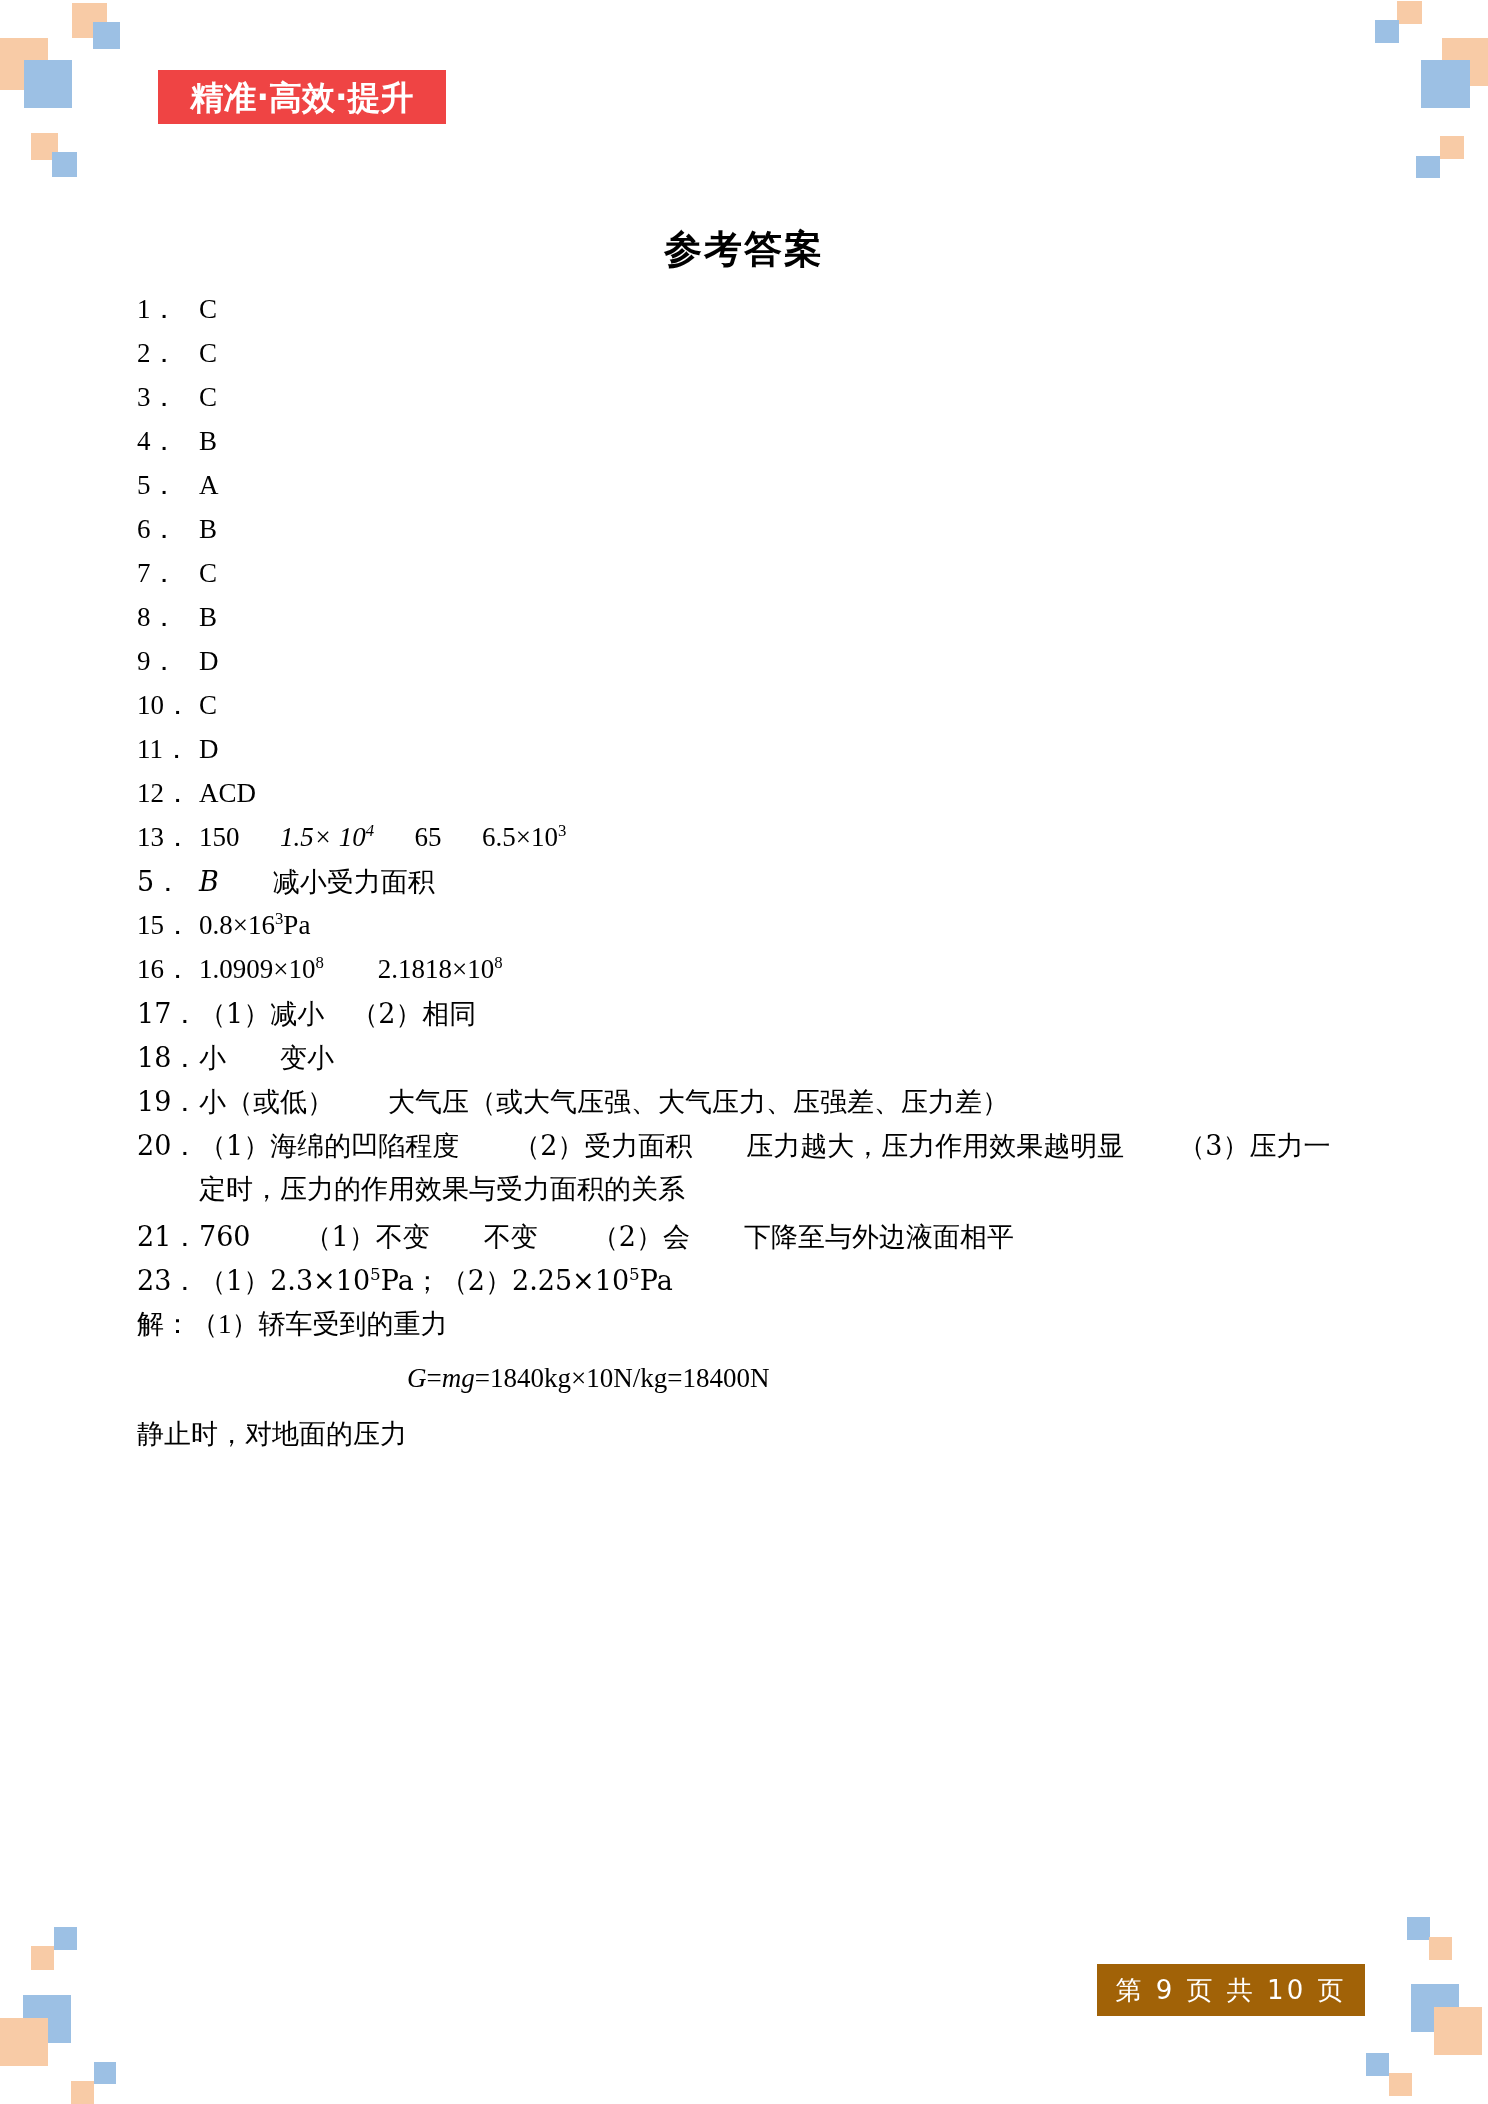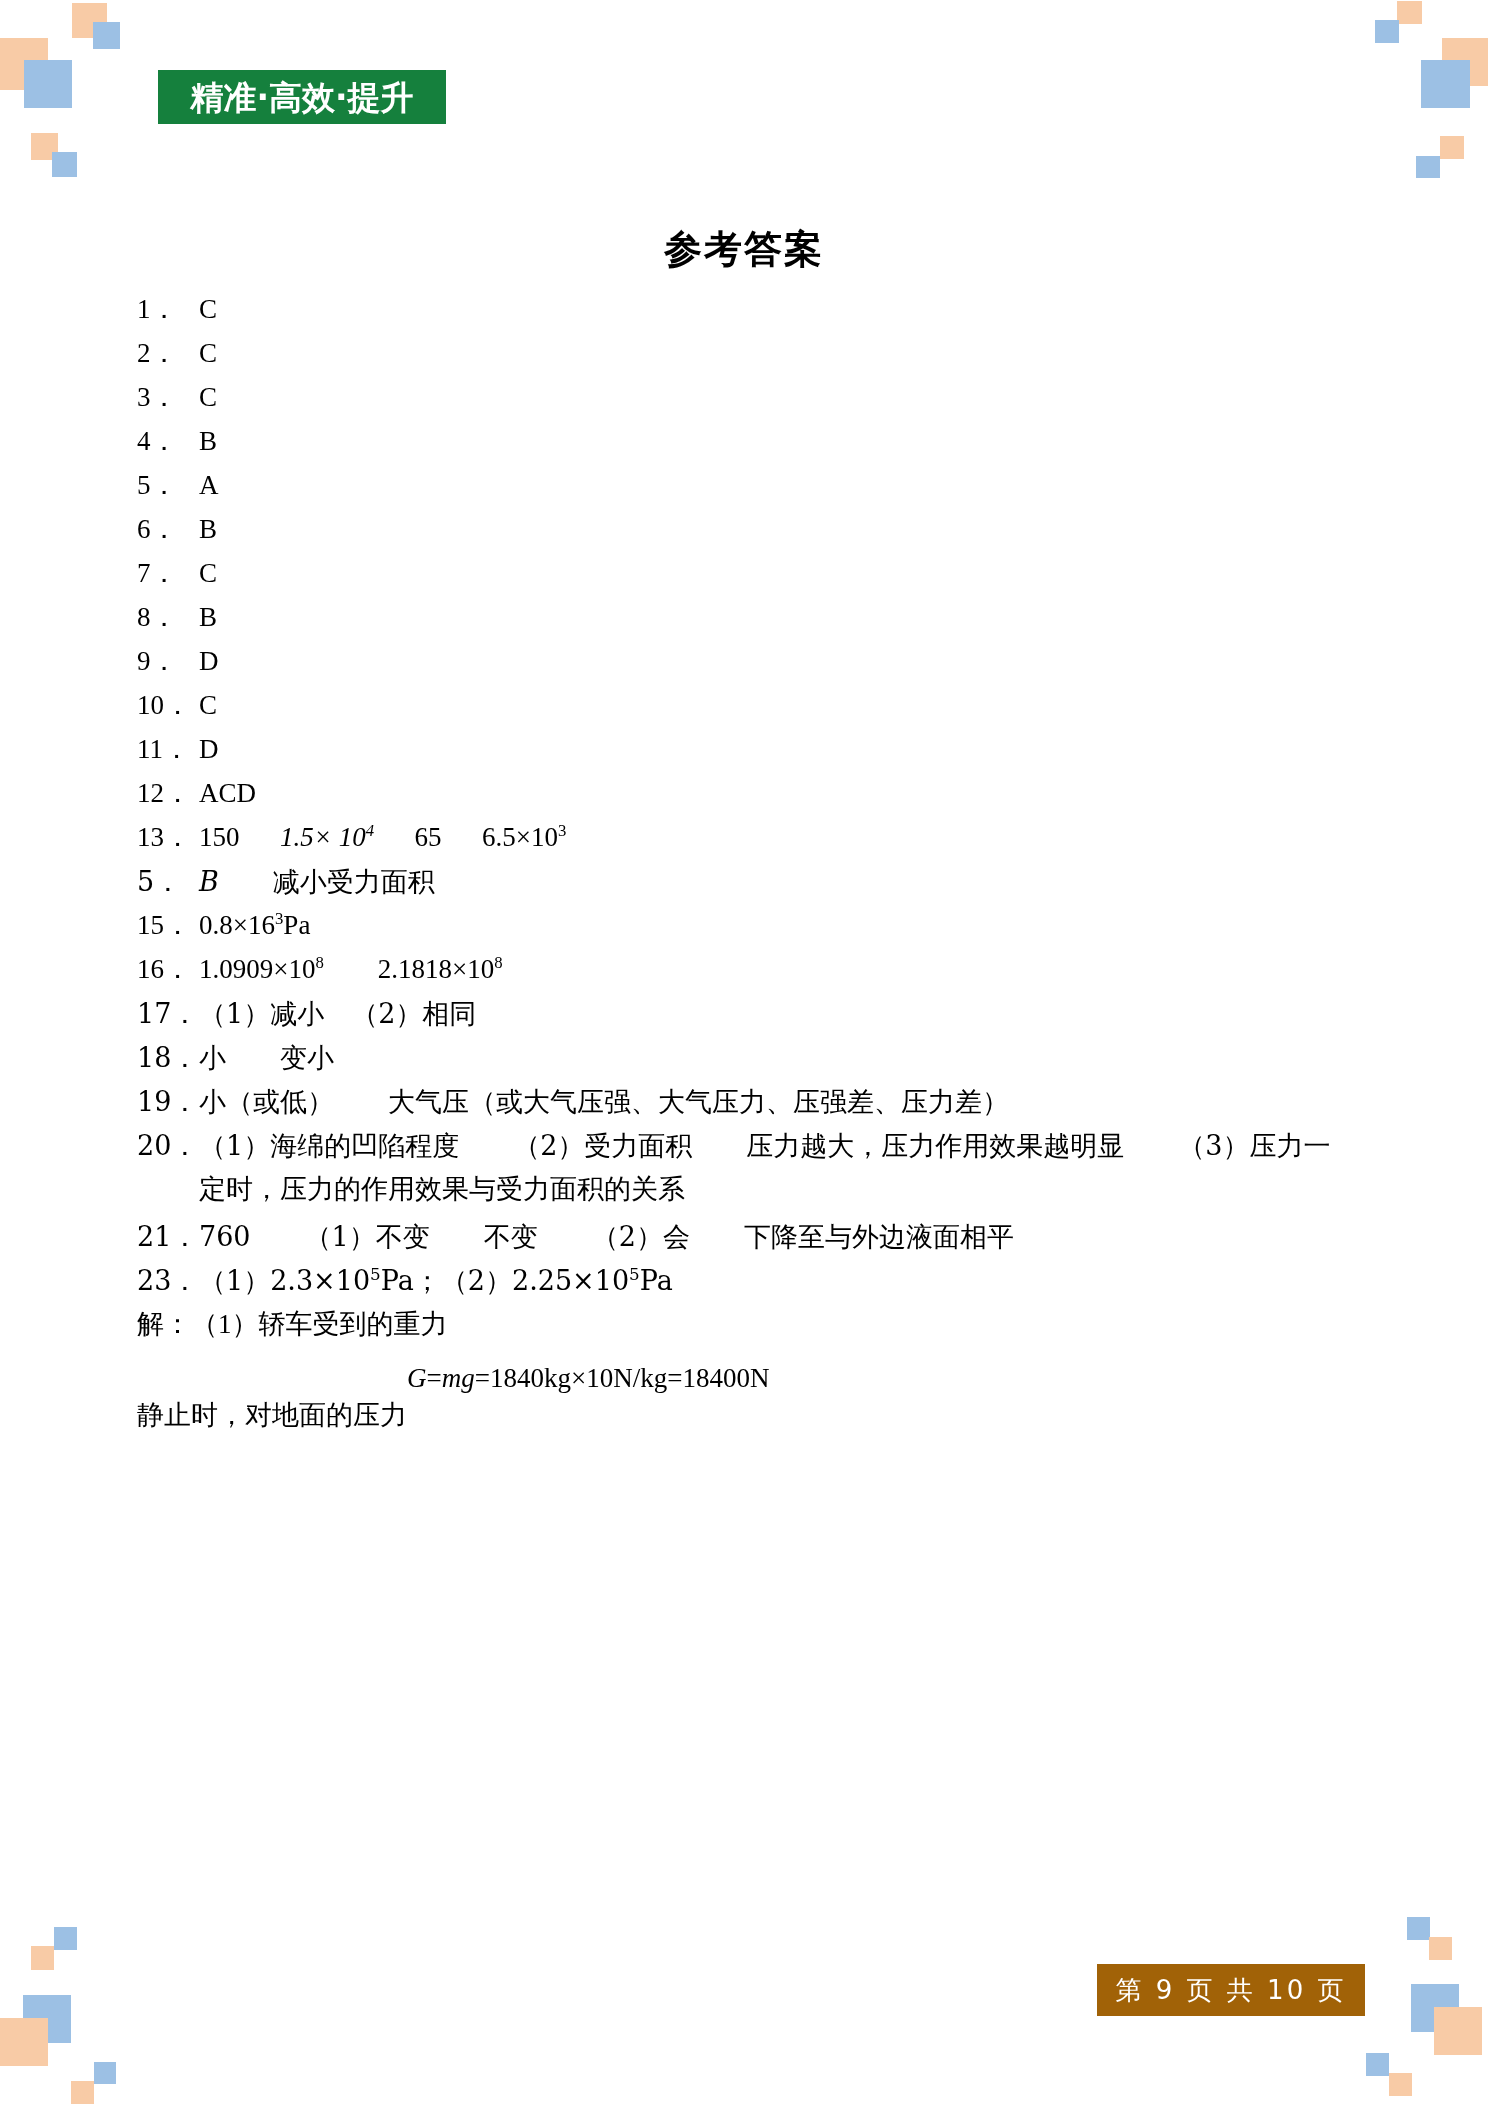--- a/index.html
+++ b/index.html
@@ -24,21 +24,21 @@
   .deco.blue   { background: #9cc0e4; }
   .deco.peach  { background: #f8cba6; }
 
   
   .brand-banner {
     position: absolute;
     left: 158px;
     top: 70px;
     width: 288px;
     height: 54px;
-    background: #15803d;
+    background: #ef4444;
     display: flex;
     align-items: center;
     justify-content: center;
   }
   .brand-banner .brand-text {
     color: #ffffff;
     font-family: "DejaVu Sans", "Liberation Sans", sans-serif;
     font-weight: bold;
     font-size: 33px;
     letter-spacing: 0px;
@@ -100,21 +100,21 @@
 
   .solution-line {
     font-size: 27px;
     line-height: 1;
     margin-bottom: 27px;
     white-space: pre-wrap;
   }
   .formula-line {
     font-size: 27px;
     line-height: 1;
-    margin-bottom: 10px;
+    margin-bottom: 29px;
     padding-left: 270px;
     white-space: pre;
   }
 
   
   .page-badge {
     position: absolute;
     right: 123px;
     bottom: 88px;
     width: 268px;

